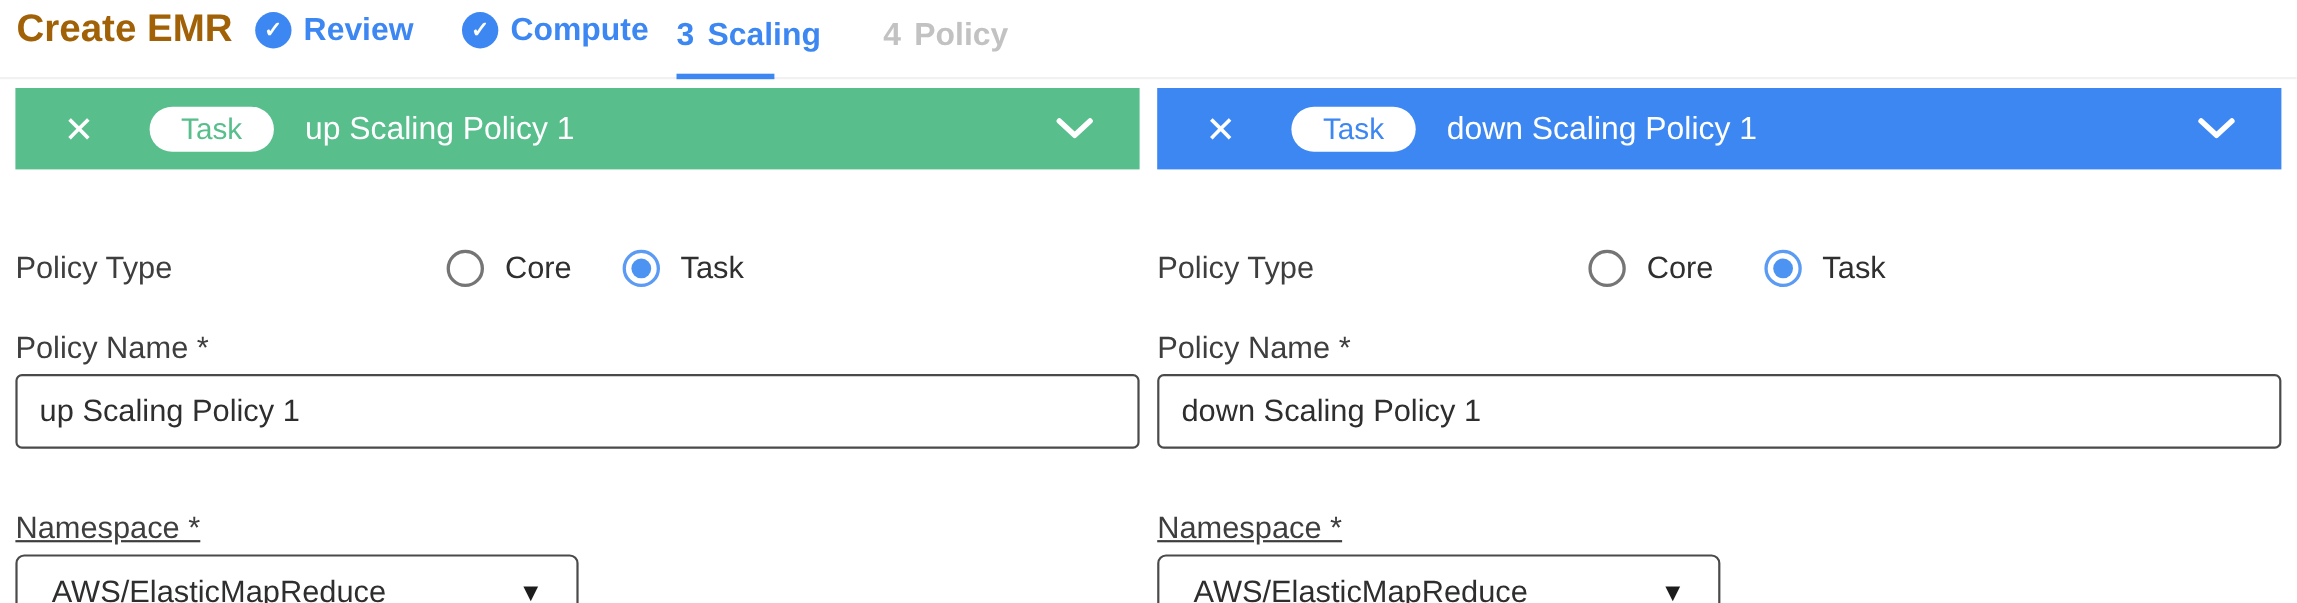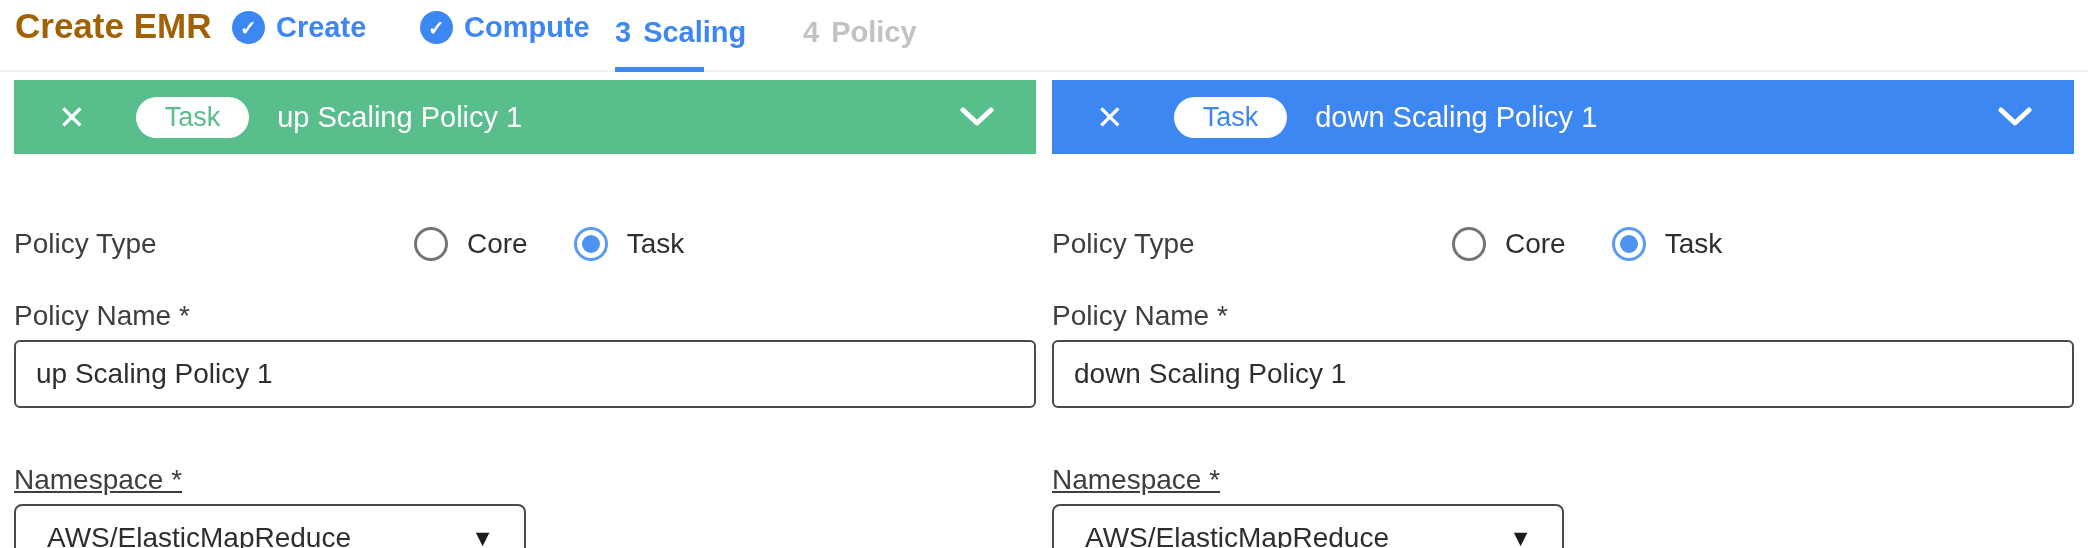--- a/index.html
+++ b/index.html
@@ -38,21 +38,21 @@
   }
   .panel.green .type-badge { color:#57BE8C; }
   .panel.blue  .type-badge { color:#3D87F2; }
   .bar-title { margin-left:28px; font-size:29px; white-space:nowrap; }
   .chevron { margin-left:auto; margin-right:42px; display:flex; align-items:center; cursor:pointer; }
 
   
   .panel-body { padding-top:40px; position:relative;margin-top:32px; }
   .row-type { position:relative; height:36px; display:flex; align-items:center; }
   .form-label { font-size:28px; color:#3E3E3E; white-space:nowrap; }
-  .radios { position:absolute; left:400px; top:0; height:36px; display:flex; align-items:center; gap:46px; }
+  .radios { position:absolute; left:392px; top:0; height:36px; display:flex; align-items:center; gap:46px; }
   .radio-option { display:flex; align-items:center; gap:19px; font-size:28px; color:#2F2F2F; cursor:pointer; }
   .radio-circle {
     width:34px; height:34px; border:3px solid #757575; border-radius:50%;
     background:#fff; display:flex; align-items:center; justify-content:center; flex:0 0 auto;
   }
   .radio-circle.selected { border-color:#5B9BF3; }
   .radio-dot { width:18px; height:18px; border-radius:50%; background:#4D94F2; }
 
   .name-label { margin-top:38px; }
   .text-input {
@@ -70,21 +70,21 @@
   .caret-down { margin-left:auto; font-size:23px; color:#1C1C1C; line-height:1; }
 </style>
 </head>
 <body>
 
 <div class="wizard-header">
   <div class="app-title">Create EMR</div>
 
   <div class="step step-general">
     <span class="check-circle">✓</span>
-    <span>Create</span>
+    <span>Review</span>
   </div>
 
   <div class="step step-compute">
     <span class="check-circle">✓</span>
     <span>Compute</span>
   </div>
 
   <div class="step step-scaling">
     <span>3</span>
     <span>Scaling</span>

